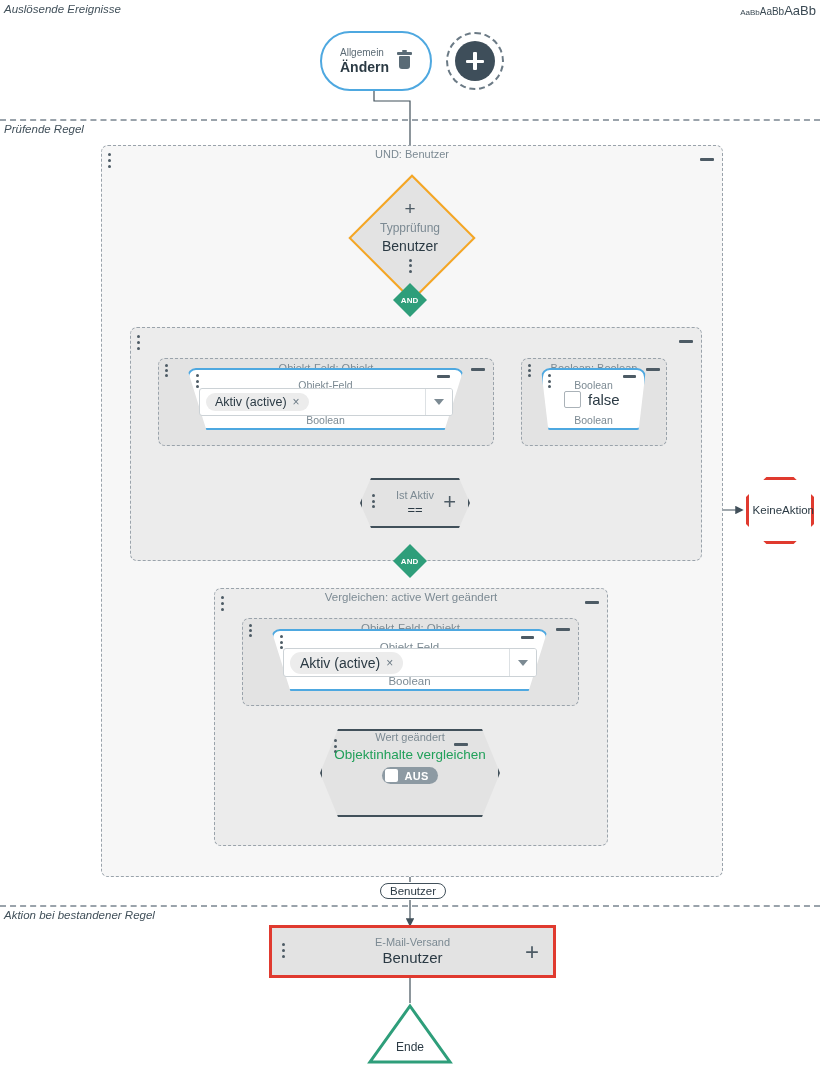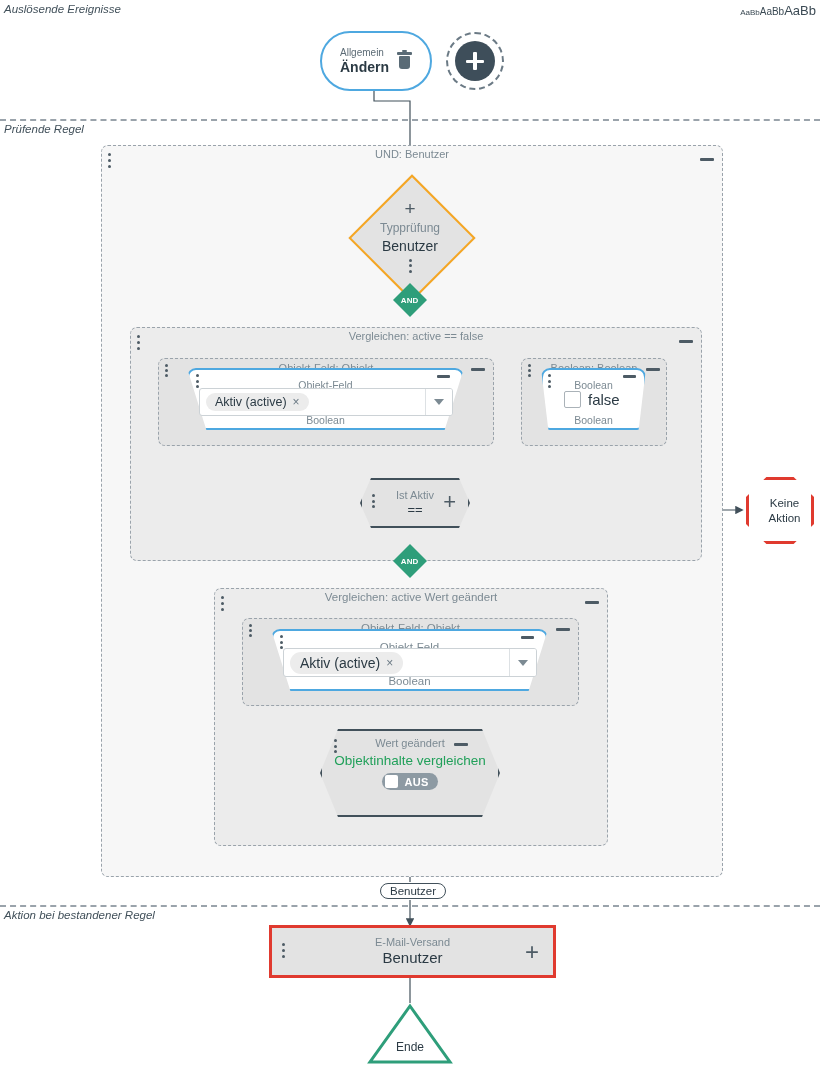--- a/index.html
+++ b/index.html
@@ -164,22 +164,22 @@
   }
   .toggle .knob{width:13px;height:13px;background:#fff;border-radius:2px;}
   .toggle .tlab{font-size:11px;font-weight:bold;color:#fff;letter-spacing:.3px;}
 
   
   .oct{position:absolute;}
   .oct .oshape{
     position:absolute;inset:0;background:#fff;border:3.4px solid #e03a2f;
     clip-path:polygon(30% 0%,70% 0%,100% 30%,100% 70%,70% 100%,30% 100%,0% 70%,0% 30%);
   }
-  .oct .oinner{position:absolute;inset:0;display:flex;flex-direction:column;
-    align-items:center;justify-content:center;font-size:11.5px;color:#2b3a44;line-height:1.3;padding-left:9px;}
+  .oct .oinner{position:absolute;inset:0;display:flex;
+    align-items:center;justify-content:flex-end;font-size:11.5px;color:#2b3a44;line-height:1.3;padding-left:9px;}
 
   
   .rect{
     position:absolute;background:#e3e3e3;border:3px solid #e03a2f;
     display:flex;flex-direction:column;align-items:center;justify-content:center;
   }
   .r-sub{font-size:11px;color:#7c8a93;line-height:1.2;}
   .r-title{font-size:15px;color:#2b3a44;line-height:1.25;}
   .r-plus{position:absolute;right:14px;top:50%;margin-top:-12px;font-size:24px;color:#4d5b65;line-height:1;}
   .r-grip{position:absolute;left:10px;top:50%;margin-top:-9px;width:3px;display:flex;flex-direction:column;gap:3px;}
@@ -288,21 +288,20 @@
   <div class="and" style="left:398px;top:288px;">
     <span>AND</span>
   </div>
 
   <div class="group g-l1" style="left:130px;top:327px;width:570px;height:232px;">
     <span class="grip">
         <i></i>
         <i></i>
         <i></i>
       </span>
-    <span class="g-title">Vergleichen: active == false</span>
     <span class="minus"></span>
   </div>
 
   <div class="group g-l2" style="left:158px;top:358px;width:334px;height:86px;">
     <span class="grip" style="top:5px;height:13px;">
         <i></i>
         <i></i>
         <i></i>
       </span>
     <span class="g-title" style="top:3px;">Objekt-Feld: Objekt</span>
@@ -437,21 +436,21 @@
   </div>
 
   <div class="hex" style="left:320px;top:729px;width:180px;height:88px;">
     <span class="hshape"></span>
     <span class="h-grip" style="left:14px;top:10px;">
         <i></i>
         <i></i>
         <i></i>
       </span>
     <span class="h-minus" style="right:32px;top:14px;"></span>
-    <span class="hinner" style="justify-content:flex-start;padding-top:8px;gap:3px;">
+    <span class="hinner" style="justify-content:flex-start;padding-top:2px;gap:3px;">
       <span class="h-sub">Wert geändert</span>
       <span class="h-green">Objektinhalte vergleichen</span>
       <span class="toggle">
         <span class="knob"></span>
         <span class="tlab">AUS</span>
       </span>
     </span>
   </div>
 
   <div class="elabel" style="left:380px;top:883px;">Benutzer</div>

